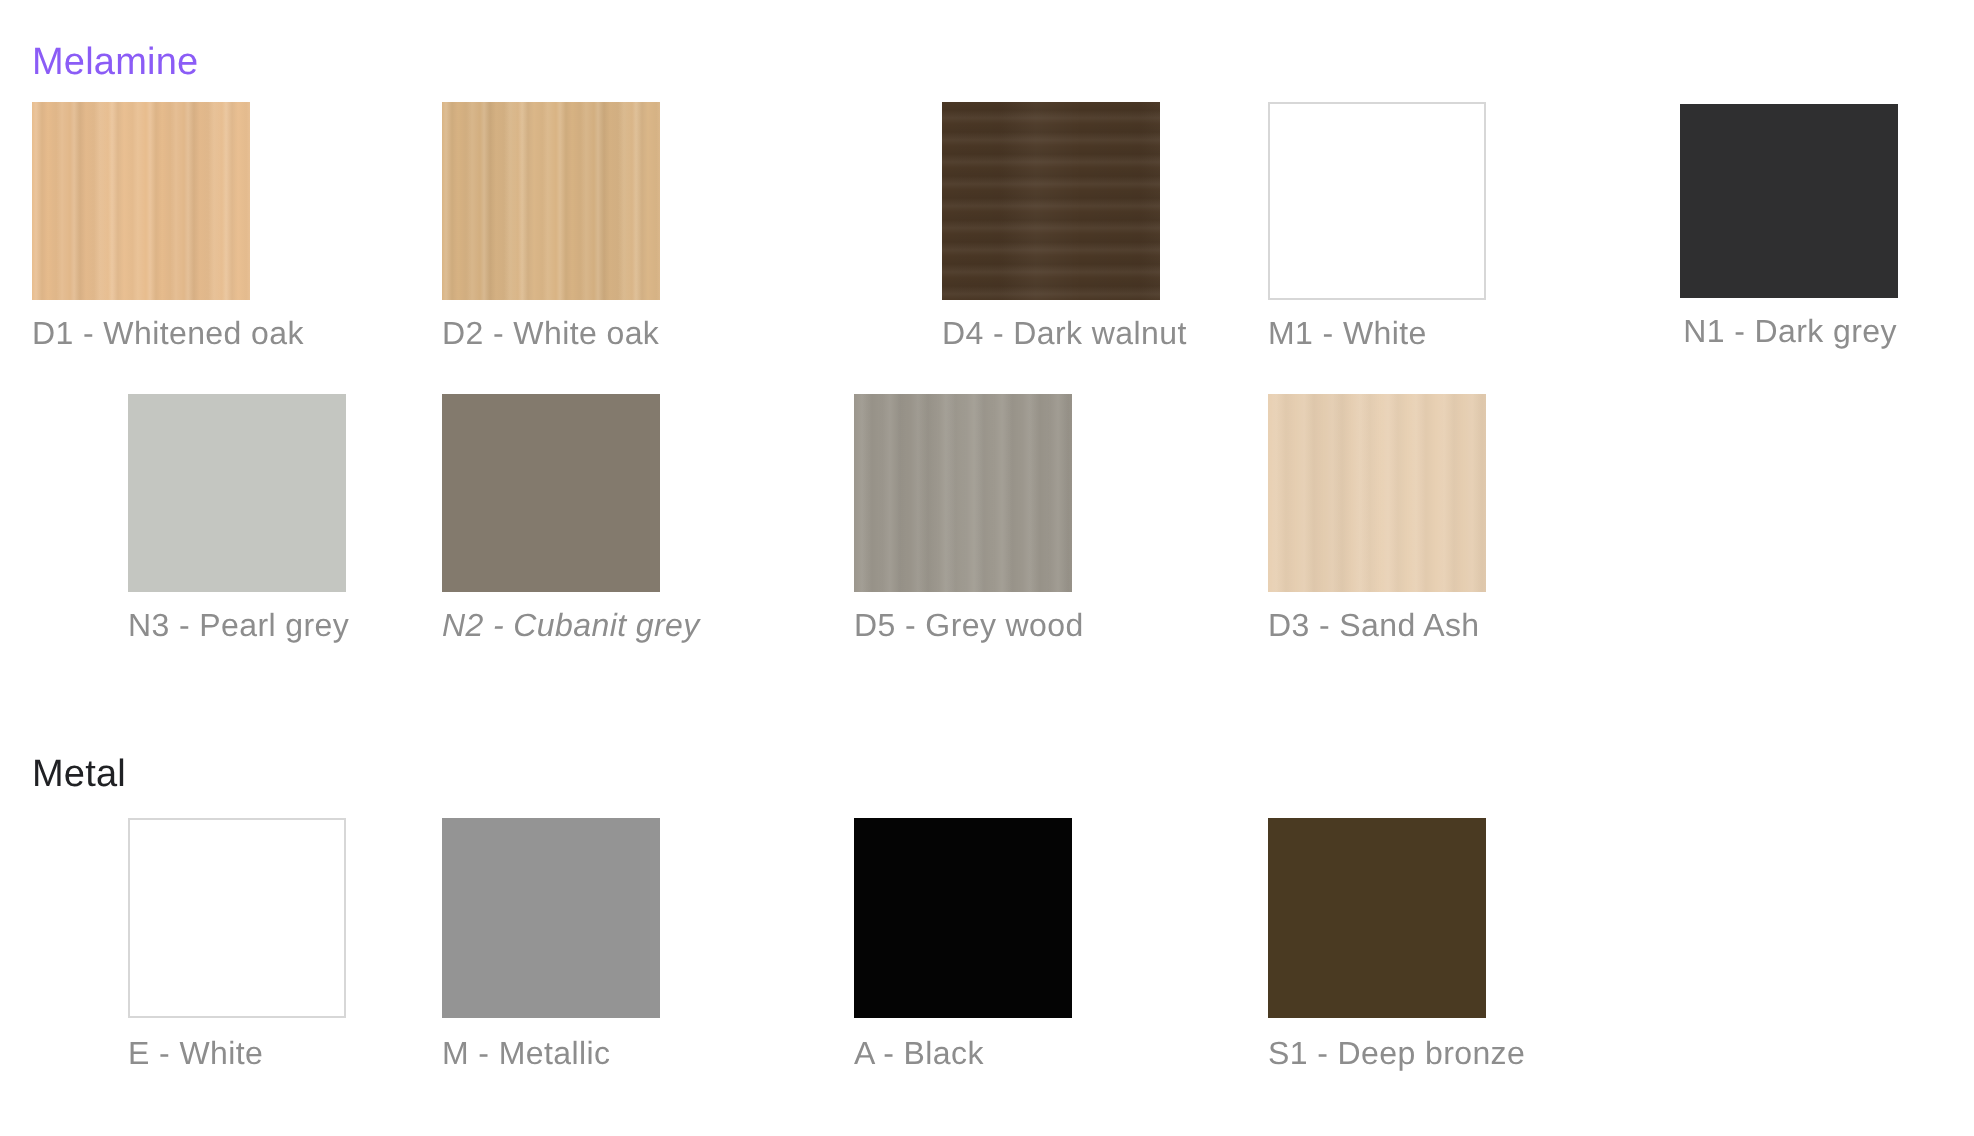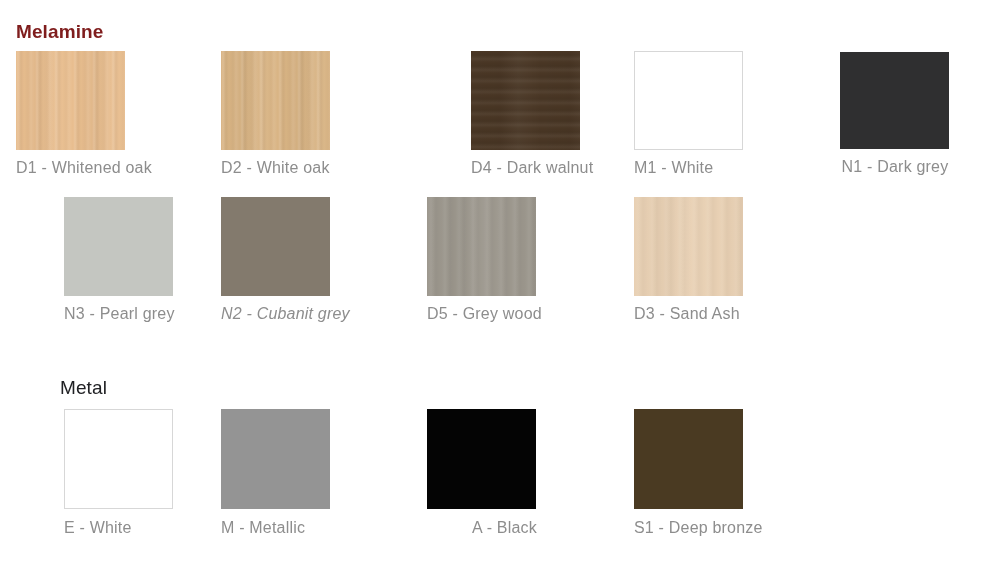--- a/index.html
+++ b/index.html
@@ -26,21 +26,21 @@
     position: absolute;
     left: 16px;
     color: #202124;
     font-size: 19px;
     font-weight: 400;
     letter-spacing: 0.1px;
     line-height: 24px;
     white-space: nowrap;
   }
   #melamine-title { top: 4px; }
-  #metal-title    { top: 360px; margin-left: 44px; }
+  #metal-title    { top: 360px; }
 
   
   .grid {
     position: absolute;
     left: 0;
     width: 987px;
   }
   #melamine-grid { top: 51px; }
   #metal-grid    { top: 409px; }
 
@@ -120,21 +120,21 @@
         rgba(255,255,255,0.04) 52px,
         rgba(0,0,0,0.00) 83px);
   }
   .grain.none { background-image: none; }
 </style>
 </head>
 <body style="background: rgb(255, 255, 255);">
 
 <div class="page">
 
-  <h2 class="section-title" id="melamine-title" style="color: #7f1d1d; font-weight: bold;">Melamine</h2>
+  <h2 class="section-title" id="melamine-title" style="color: #8b5cf6;">Melamine</h2>
 
   <div class="grid" id="melamine-grid">
 
     <div class="swatch-cell" style="left:16px; top:0;">
       <div class="swatch" style="background-color: rgb(232, 189, 142);">
         <div class="grain vertical"></div>
       </div>
       <div class="swatch-label" style="color: rgb(141, 141, 141);">D1 - Whitened oak</div>
     </div>
 
@@ -206,21 +206,21 @@
       <div class="swatch-label" style="color: rgb(141, 141, 141);">E - White</div>
     </div>
 
     <div class="swatch-cell" style="left:221px; top:0;">
       <div class="swatch tall" style="background-color: rgb(148, 148, 148);">
         <div class="grain none"></div>
       </div>
       <div class="swatch-label" style="color: rgb(141, 141, 141);">M - Metallic</div>
     </div>
 
-    <div class="swatch-cell" style="left:427px; top:0;text-align:right;">
+    <div class="swatch-cell" style="left:427px; top:0;">
       <div class="swatch tall" style="background-color: rgb(4, 4, 4);">
         <div class="grain none"></div>
       </div>
       <div class="swatch-label" style="color: rgb(141, 141, 141);">A - Black</div>
     </div>
 
     <div class="swatch-cell" style="left:634px; top:0;">
       <div class="swatch tall" style="background-color: rgb(74, 58, 34);">
         <div class="grain none"></div>
       </div>

